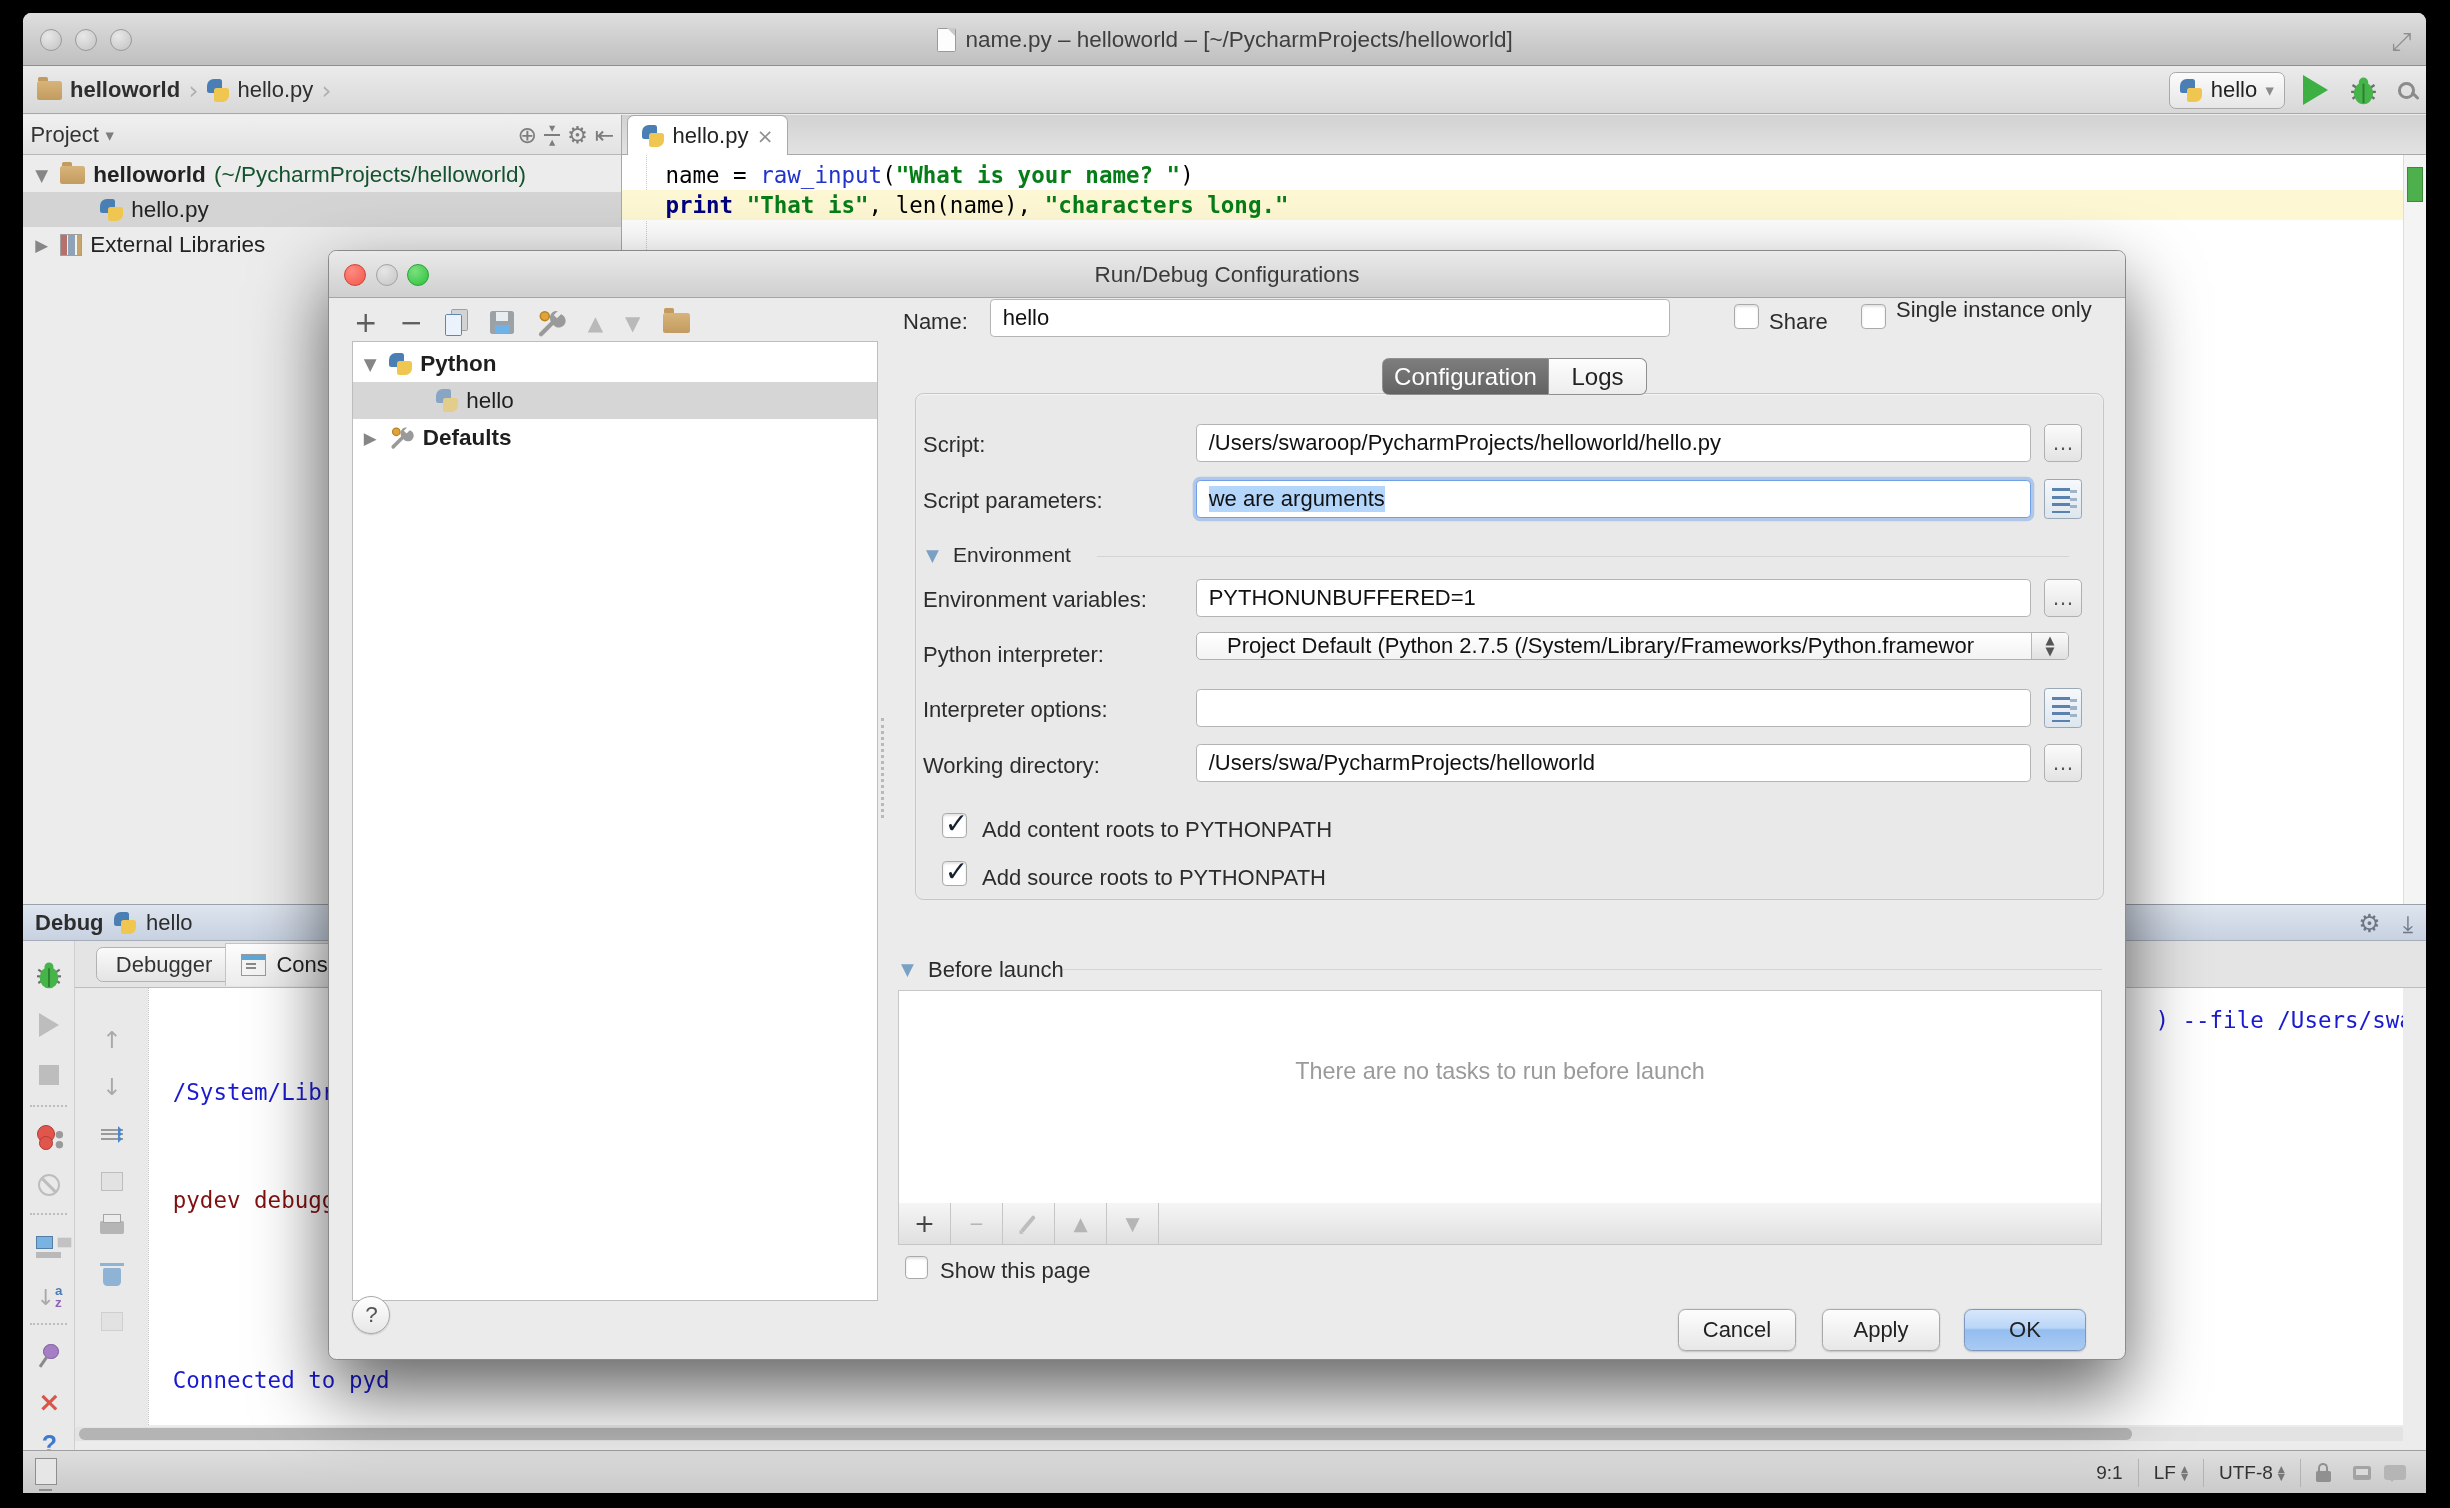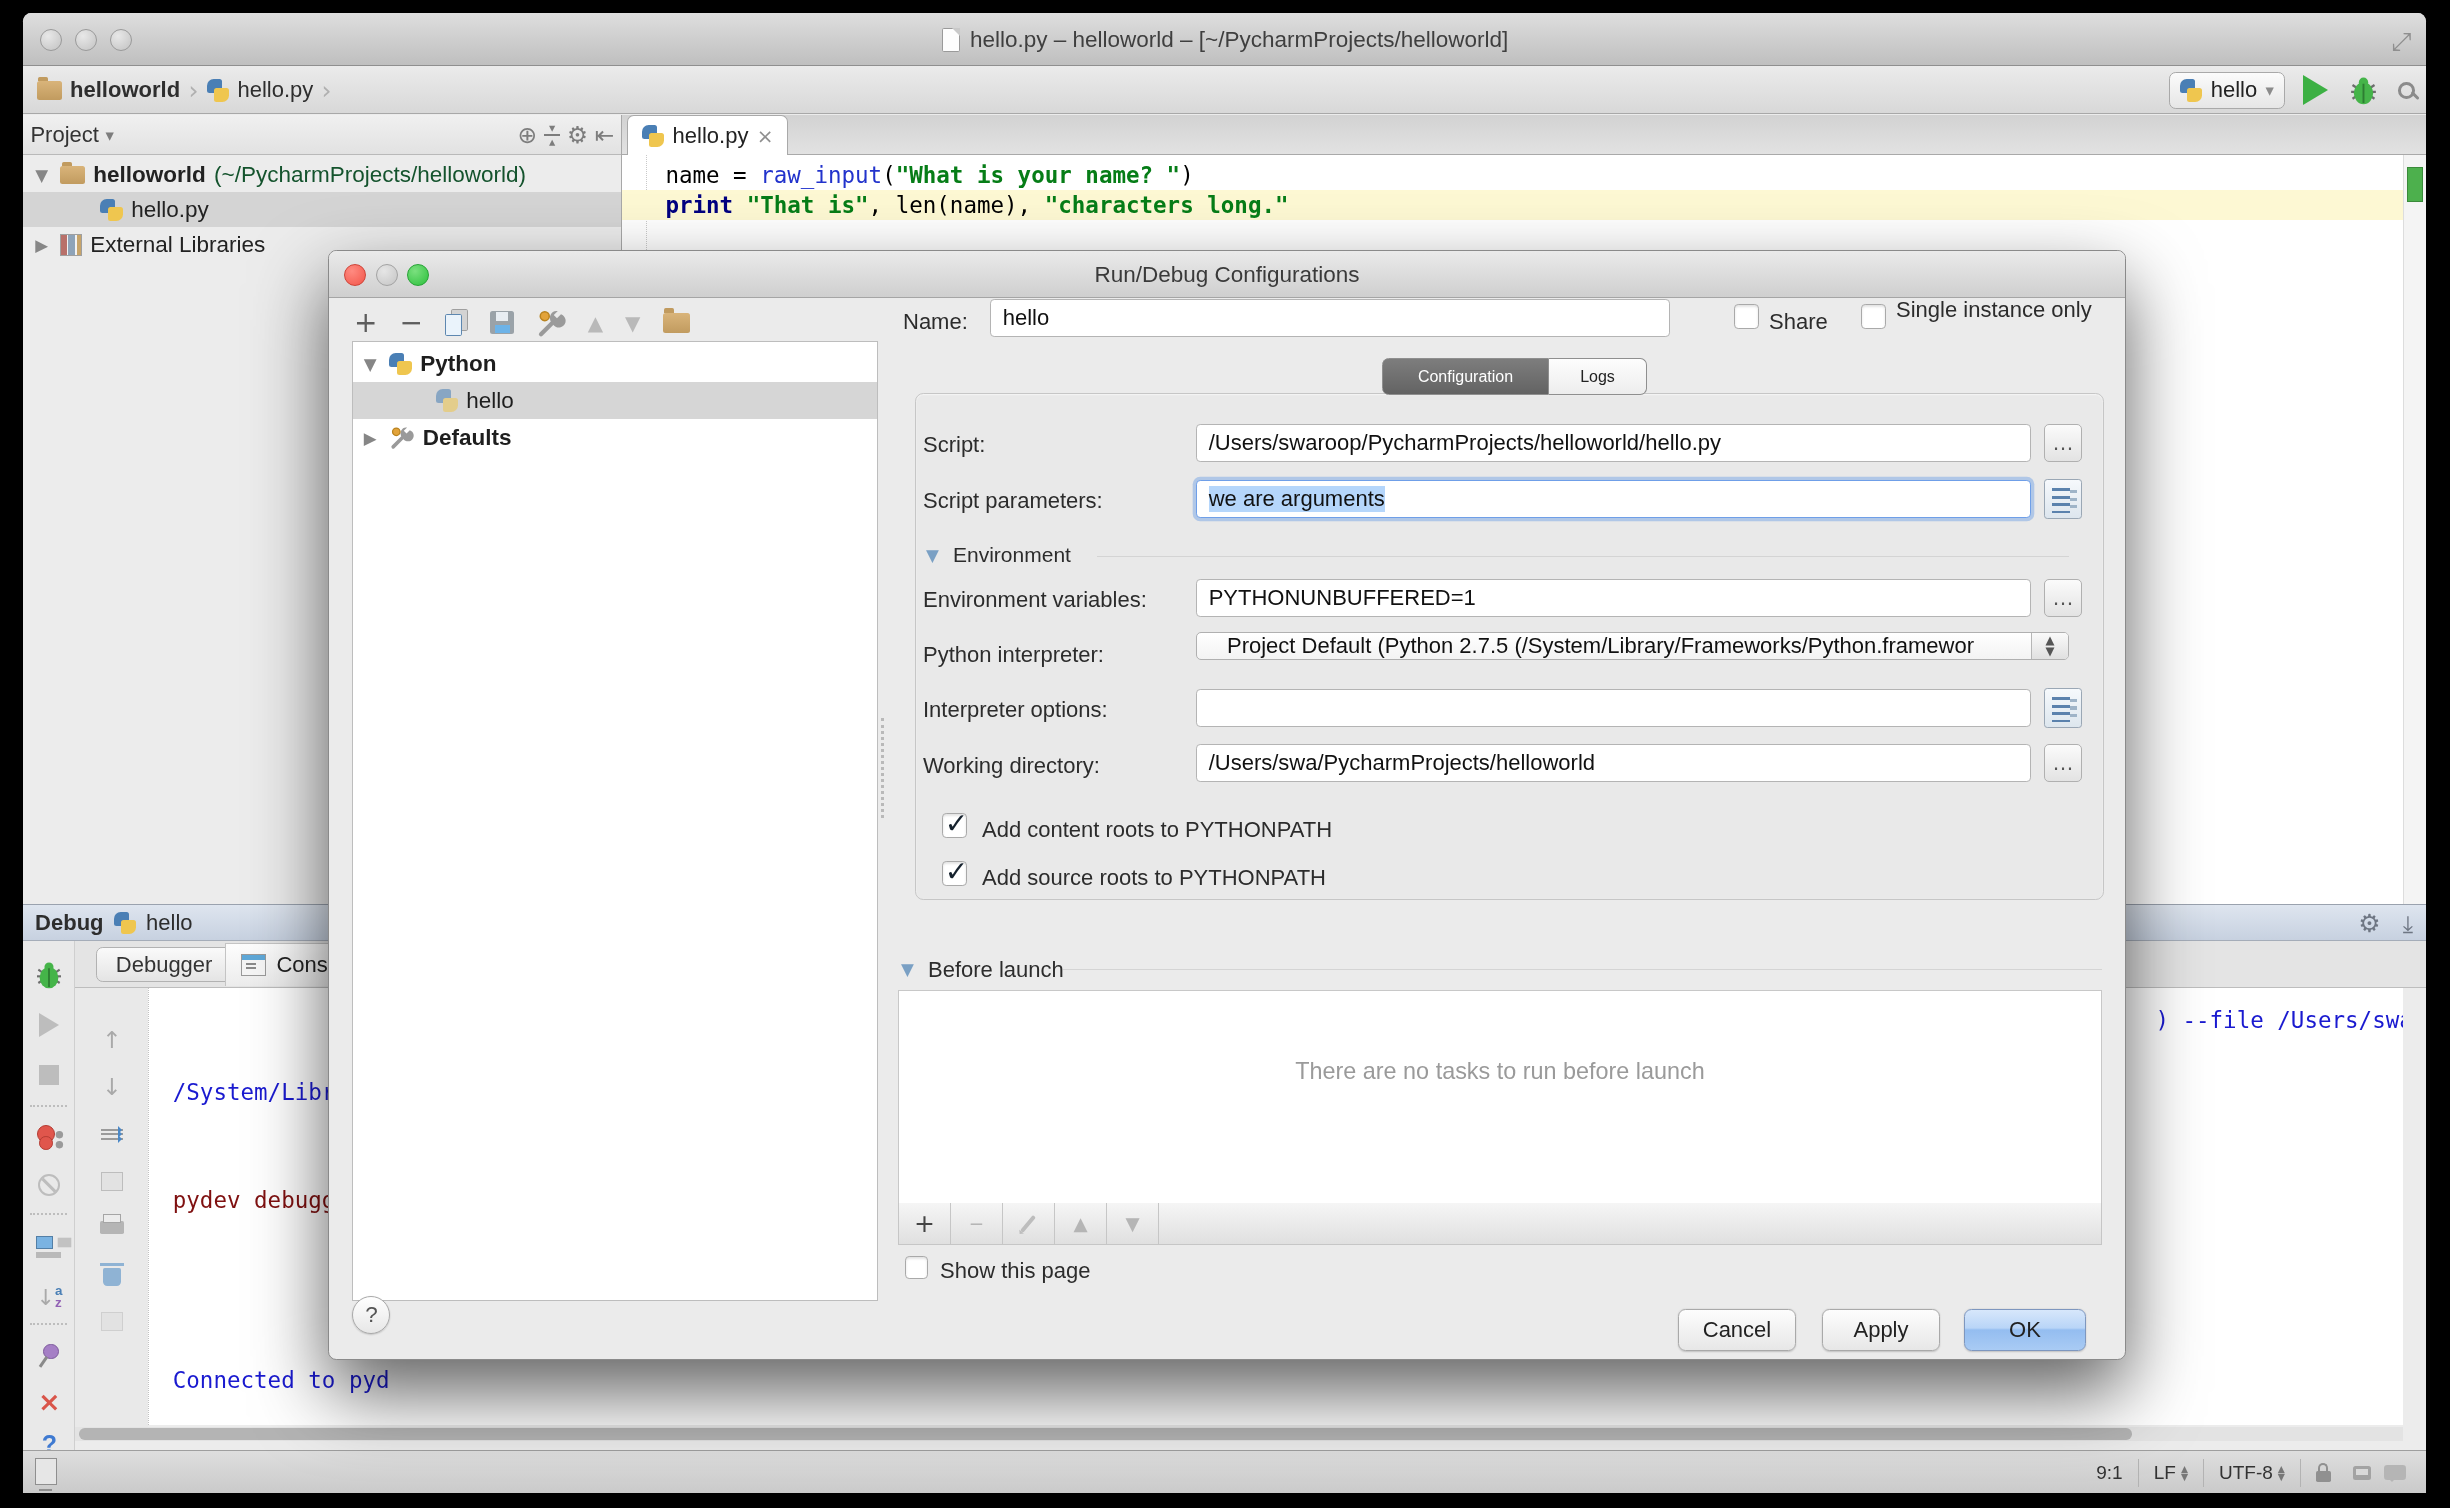--- a/index.html
+++ b/index.html
@@ -166,21 +166,21 @@
   .sel-text { background:#b5d6fb; }
   .btn-ell { position:absolute; width:38px; height:38px; border:0.8px solid #b0b0b0; border-radius:5px; background:linear-gradient(#fbfbfb,#e3e3e3); display:flex; align-items:center; justify-content:center; font-size:22px; color:#555; }
   .ic-expand { position:relative; width:38px; height:40px; border:0.8px solid #9aa7b5; border-radius:3.3px; background:linear-gradient(#f6f9fc,#dde6ee); }
   .ic-expand::before { content:""; position:absolute; left:6.7px; top:7.5px; width:18.4px; height:25px; background:repeating-linear-gradient(to bottom,#5b82ad 0 3.3px,transparent 3.3px 7.5px); }
   .ic-expand::after { content:""; position:absolute; right:4.2px; top:10px; width:6.7px; height:18.4px; background:repeating-linear-gradient(to bottom,#9fb4c8 0 3.3px,transparent 3.3px 7.5px); }
 
   .cb { position:absolute; width:25px; height:25px; background:#fff; border:0.8px solid #a9a9a9; border-radius:4.2px; box-shadow:inset 0 1.7px 2.5px rgba(0,0,0,.12); }
   .cb.checked::after { content:"✓"; position:absolute; left:1.7px; top:-6.7px; font-size:28px; font-weight:bold; color:#16222e; font-family:"DejaVu Sans",sans-serif; }
 
   .seg-tabs { position:absolute; top:107px; left:1053px; height:37px; display:flex; z-index:5; }
-  .seg { height:37px; display:flex; align-items:center; justify-content:center; font-size:16px; border:0.8px solid #8f8f8f; }
+  .seg { height:37px; display:flex; align-items:center; justify-content:center; font-size:24px; border:0.8px solid #8f8f8f; }
   .seg-on { width:167px; background:linear-gradient(#7d7d7d,#636363); color:#fff; border-radius:6.7px 0 0 6.7px; }
   .seg-off { width:98px; background:linear-gradient(#fdfdfd,#ededed); color:#222; border-left:none; border-radius:0 6.7px 6.7px 0; }
 
   .groupbox { position:absolute; left:586px; top:142px; width:1189px; height:507px; border:0.8px solid #c6c6c6; border-radius:8.3px; background:#e9e9e9; box-shadow:inset 0 0.8px 1.7px rgba(255,255,255,.7); }
   .env-rule { position:absolute; height:0; border-top:1.7px solid #d4d4d4; }
   .tri-blue { color:#7aa0c4; font-size:16.7px; font-family:"DejaVu Sans",sans-serif; }
 
   .dd { position:absolute; background:linear-gradient(#fff,#f3f3f3); border:0.8px solid #b0b0b0; border-radius:5px; height:28px; display:flex; align-items:flex-end; overflow:hidden; }
   .dd .dd-text { flex:1; font-size:22px; color:#111; padding-left:30px; white-space:nowrap; overflow:hidden; }
   .dd .stepper { width:37px; height:100%; border-left:0.8px solid #b6b6b6; background:linear-gradient(#fafafa,#e0e0e0); display:flex; flex-direction:column; align-items:center; justify-content:center; font-size:11.7px; line-height:11px; color:#555; font-family:"DejaVu Sans",sans-serif; }
@@ -201,21 +201,21 @@
 <body>
 
 <div id="window">
 
   <div class="titlebar">
     <div class="tl" style="left:16.7px"></div>
     <div class="tl" style="left:52px"></div>
     <div class="tl" style="left:87px"></div>
     <div class="titlebar-title">
       <span class="doc-ico"></span>
-      <span>hello.py – helloworld – [~/PycharmProjects/helloworld]</span>
+      <span>name.py – helloworld – [~/PycharmProjects/helloworld]</span>
     </div>
     <span class="resize-glyph ico">⤢</span>
   </div>
 
   <div class="main-toolbar">
     <div class="crumbs">
       <span class="folder-ico"></span>
       <span class="crumb-label" style="font-weight:bold">helloworld</span>
       <span class="crumb-sep">›</span>
       <span class="py"></span>

